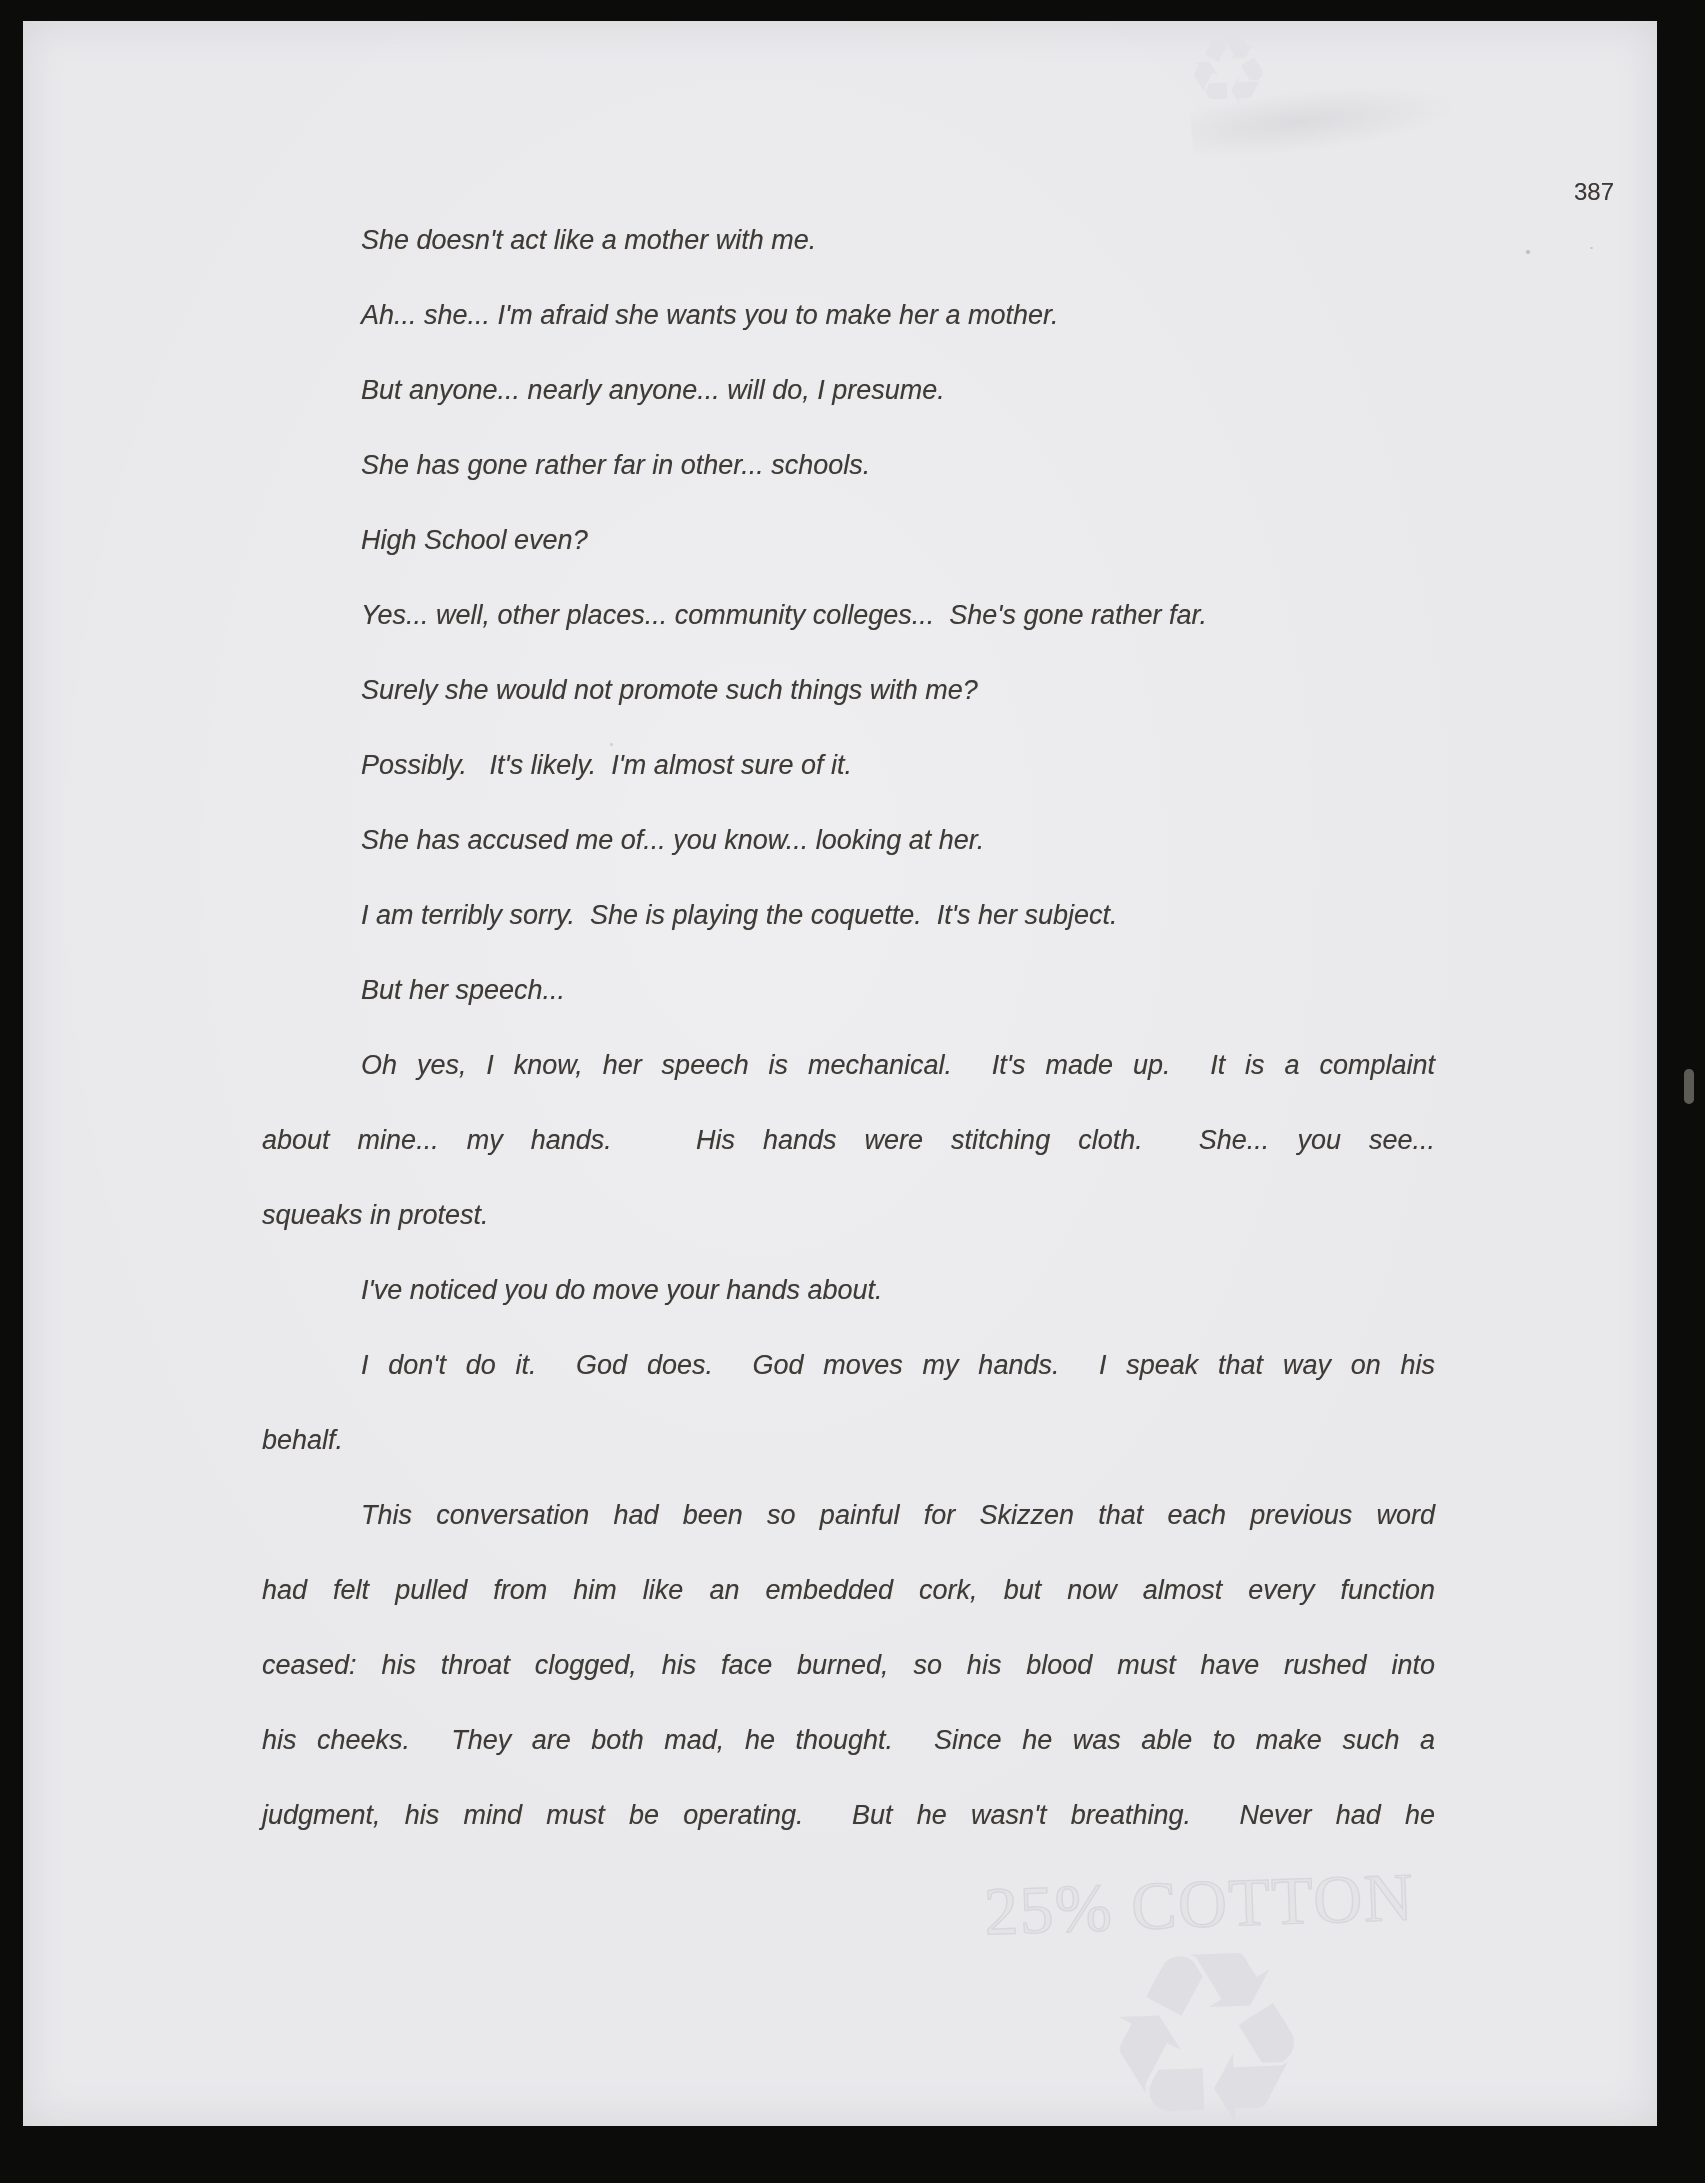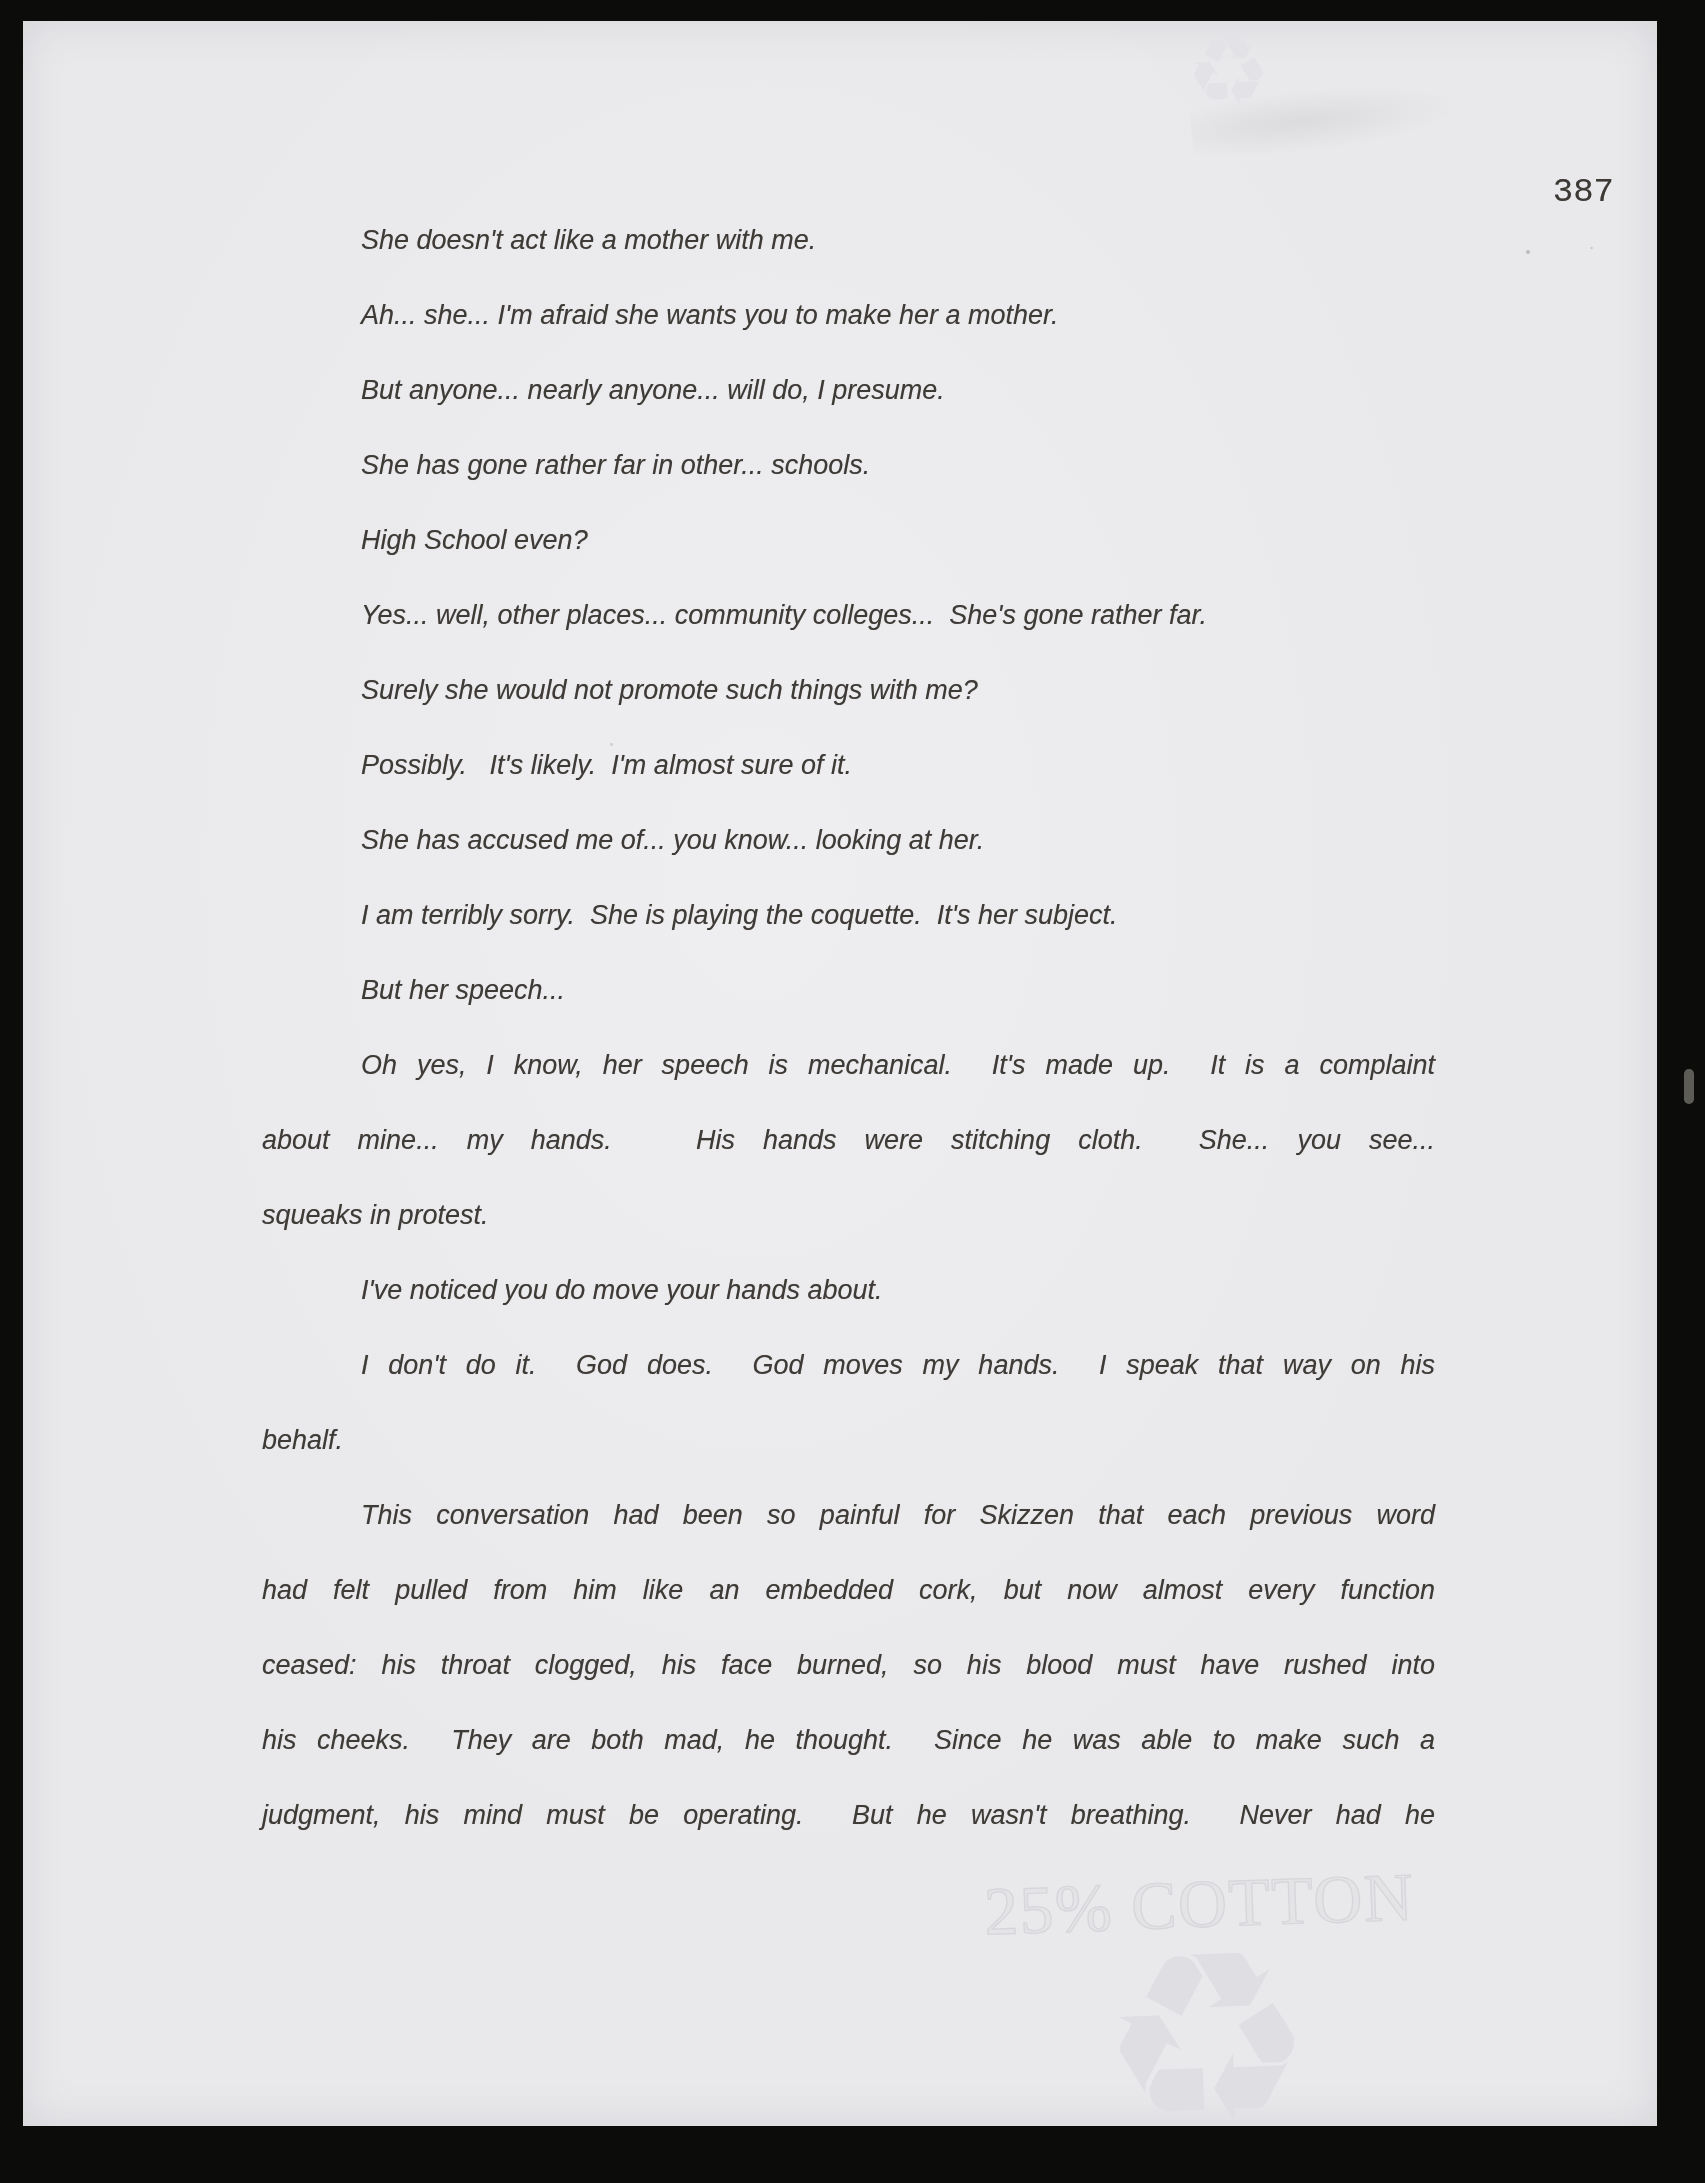--- a/index.html
+++ b/index.html
@@ -26,25 +26,24 @@
     width: 1634px;
     height: 2105px;
     background: #e9e9ec;
     background-image: radial-gradient(ellipse at 45% 40%, rgba(255,255,255,0.25) 0%, rgba(255,255,255,0) 60%);
     box-shadow: inset 0 0 43px rgba(110,110,118,0.16);
   }
   .page-number {
     position: absolute;
     top: 154px;
     right: 43px;
-    font-size: 34px;
+    font-size: 24px;
     line-height: 34px;
     color: #3d3935;
     text-shadow: 0 0 0.5px rgba(61,57,53,0.45);
-    font-family: Liberation Mono, monospace;
   }
   .body-text {
     position: absolute;
     left: 239px;
     top: 182px;
     width: 1173px;
     font-size: 27px;
     line-height: 75px;
     color: #3e3a36;
     white-space: pre-wrap;

